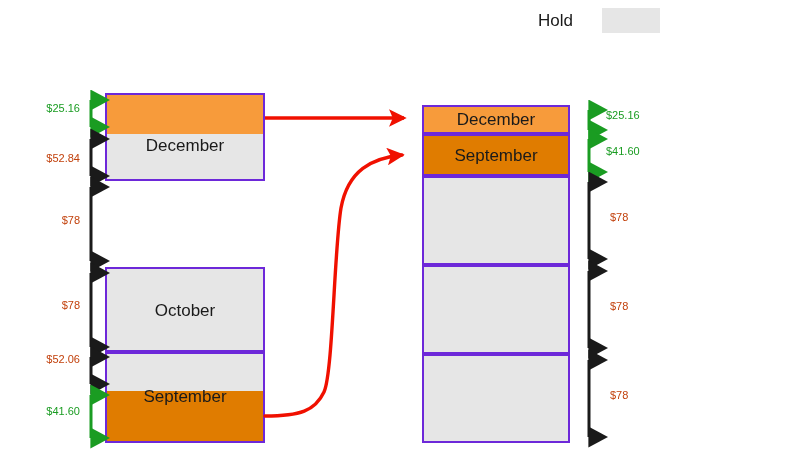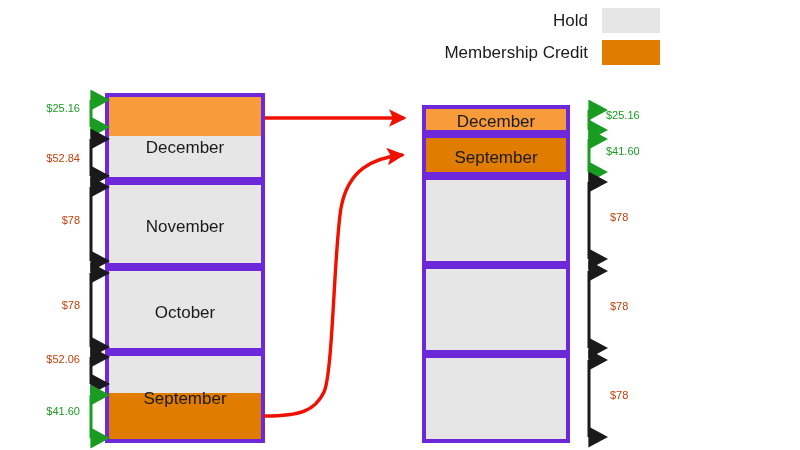--- a/index.html
+++ b/index.html
@@ -17,42 +17,42 @@
   }
   .stage {
     position: absolute;
     inset: 0;
   }
   
   .legend-row {
     position: absolute;
     display: flex;
     align-items: center;
-    gap: 14px;
+    gap: 29px;
   }
   .legend-label {
     font-size: 17px;
     color: #1a1a1a;
     text-align: right;
     white-space: nowrap;
   }
   .legend-swatch {
     width: 58px;
     height: 25px;
     display: block;
   }
   
   .column {
     position: absolute;
     box-sizing: border-box;
   }
   .block {
     position: absolute;
     box-sizing: border-box;
-    border: 4px solid #6d28d9;
+    border: 2px solid #6d28d9;
     overflow: hidden;
   }
   .seg {
     position: absolute;
     left: 0;
     right: 0;
   }
   .block-label {
     position: absolute;
     left: 0;
@@ -81,37 +81,29 @@
 </style>
 </head>
 <body>
 
 <div class="stage">
 
   <div class="legend-row" style="left:420px; top:8px; width:240px; justify-content:flex-end;">
     <span class="legend-label">Hold</span>
     <span class="legend-swatch" style="background:#E6E6E6;"></span>
   </div>
-  <div class="legend-row" style="left:420px; top:40px; width:240px; justify-content:flex-end;">
-    <span class="legend-label">Membership Credit</span>
-    <span class="legend-swatch" style="background:#E07C00;"></span>
-  </div>
 
   <div class="column" style="left:105px; top:93px; width:160px; height:350px;">
 
     <div class="block" style="left:0px; top:0px; width:160px; height:88px;">
       <div class="seg" style="top:0px; height:39px; background:#F79B3B;"></div>
       <div class="seg" style="top:39px; bottom:0px; background:#E6E6E6;"></div>
       <div class="block-label" style="top:41px;">December</div>
     </div>
 
-    <div class="block" style="left:0px; top:88px; width:160px; height:86px;">
-      <div class="seg" style="top:0px; bottom:0px; background:#E6E6E6;"></div>
-      <div class="block-label" style="top:32px;">November</div>
-    </div>
 
     <div class="block" style="left:0px; top:174px; width:160px; height:85px;padding-left:30px;">
       <div class="seg" style="top:0px; bottom:0px; background:#E6E6E6;"></div>
       <div class="block-label" style="top:32px;">October</div>
     </div>
 
     <div class="block" style="left:0px; top:259px; width:160px; height:91px;">
       <div class="seg" style="top:0px; height:37px; background:#E6E6E6;"></div>
       <div class="seg" style="top:37px; bottom:0px; background:#E07C00;"></div>
       <div class="block-label" style="top:33px;">September</div>

